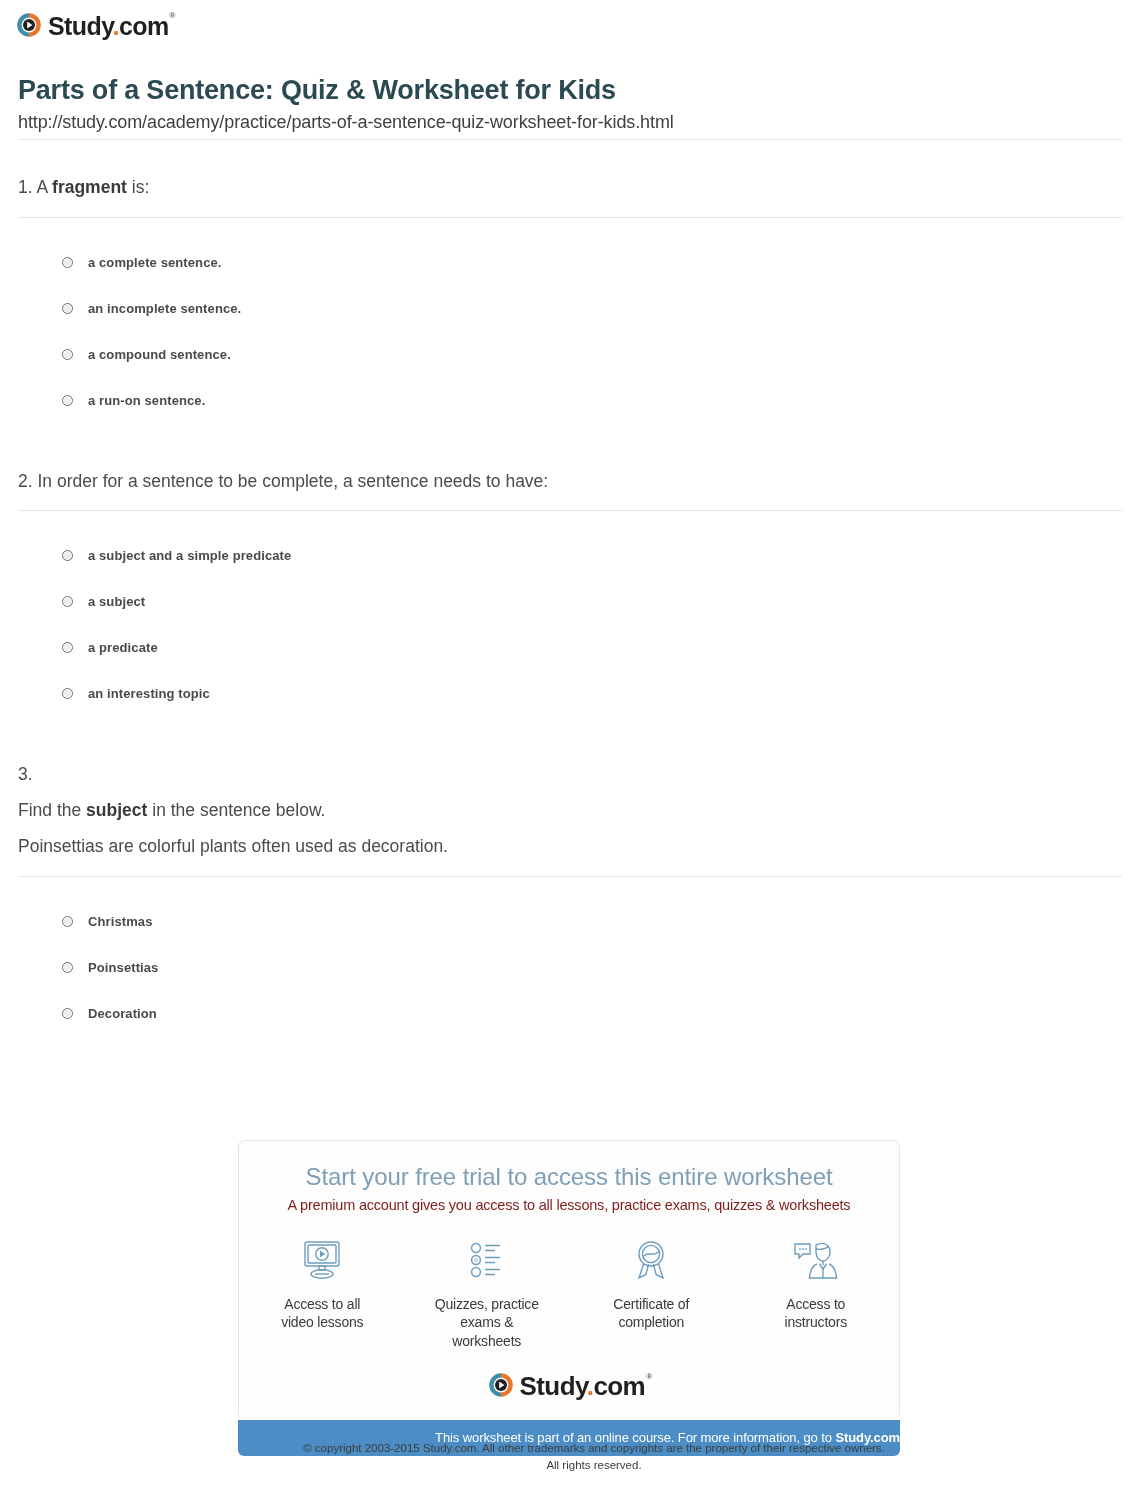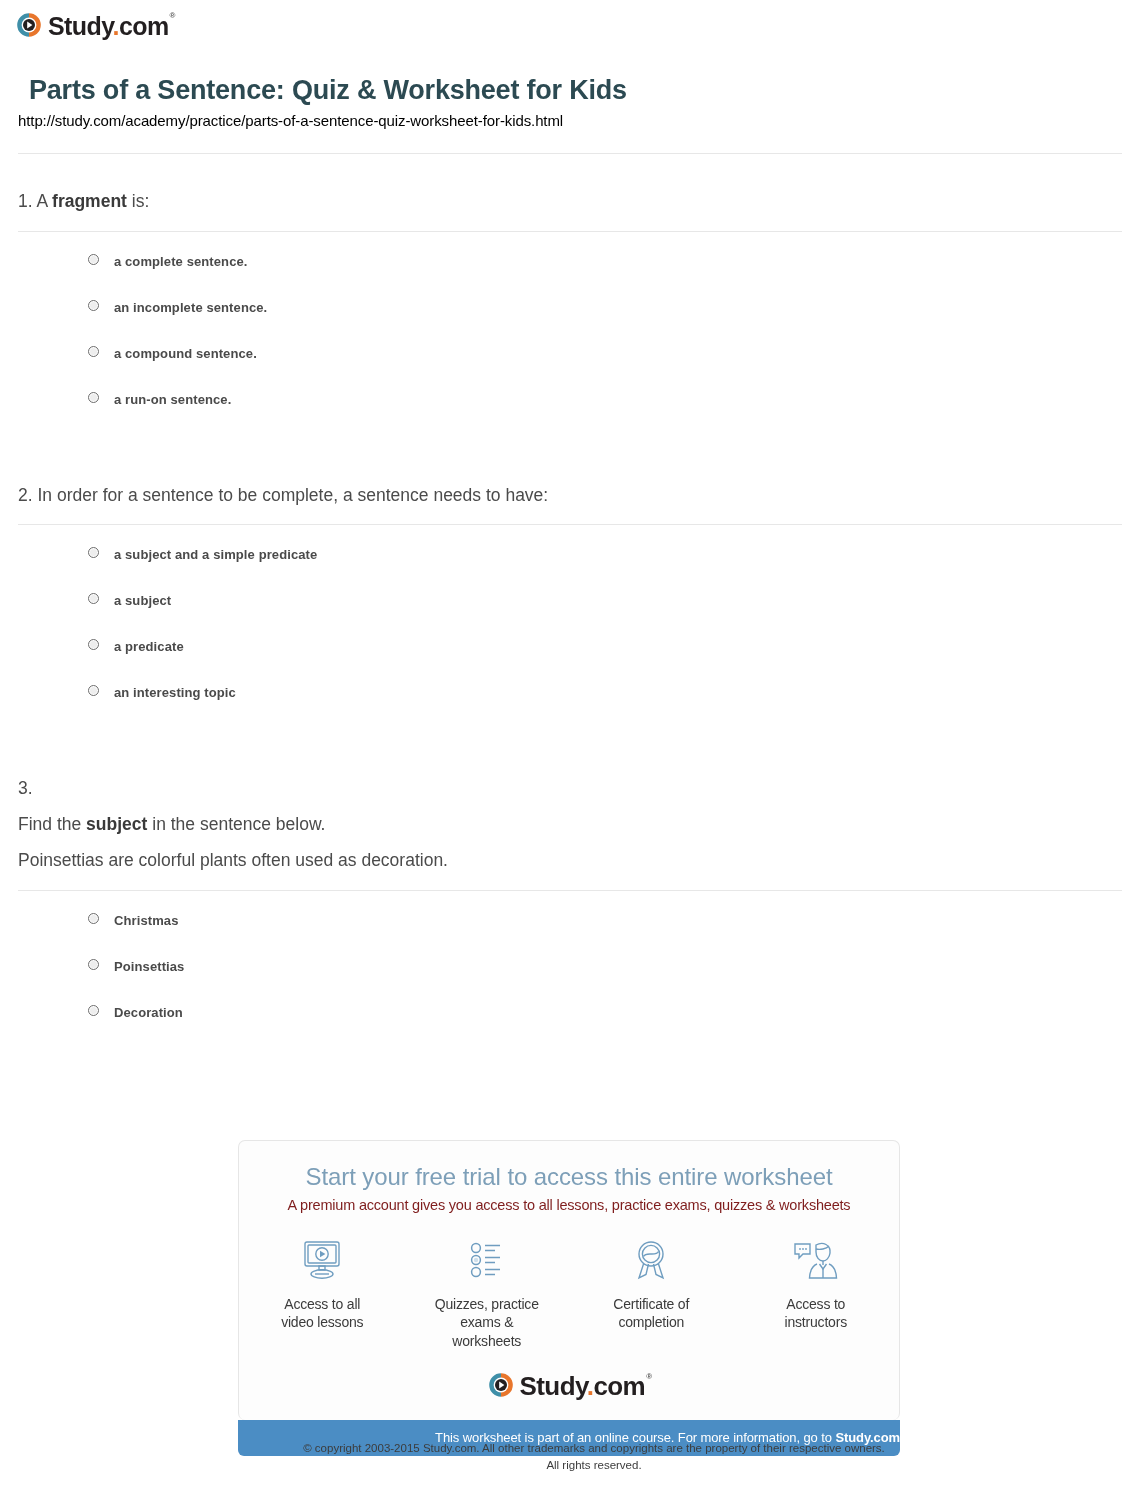--- a/index.html
+++ b/index.html
@@ -56,27 +56,27 @@
 
   
   .doc-header {
     padding: 18px 18px 0 18px;
   }
   h1.doc-title {
     font-size: 27px;
     line-height: 1.2;
     font-weight: bold;
     color: #2c4a52;
-    margin: 0 0 6px 11px;
+    margin: 0 0 6px 0;
     letter-spacing: -0.2px;
   }
   .doc-url {
-    font-size: 15px;
-    color: #000000;
-    margin: 0 0 24px 0;
+    font-size: 18px;
+    color: #404040;
+    margin: 0 0 6px 0;
     letter-spacing: -0.1px;
   }
   .rule {
     height: 1px;
     background: #e7e7e7;
     margin: 0 18px;
   }
 
   
   .questions { padding-top: 34px; }
@@ -92,23 +92,23 @@
   .q-stem .stem-line { display: block; }
   .q-stem .stem-line + .stem-line { margin-top: 10px; }
 
   .answers {
     padding: 22px 0 4px 0;
     margin: 0;
     list-style: none;
   }
   .answer {
     display: flex;
+    align-items: center;
     padding: 0 0 0 62px;
     height: 46px;
-    margin-left: 26px;
   }
   .radio {
     width: 9px;
     height: 9px;
     border-radius: 50%;
     border: 1px solid #6f6f6f;
     background: #eeeeee;
     box-shadow: inset 0 0 0 1px #ffffff;
     flex: 0 0 9px;
     margin-right: 15px;

